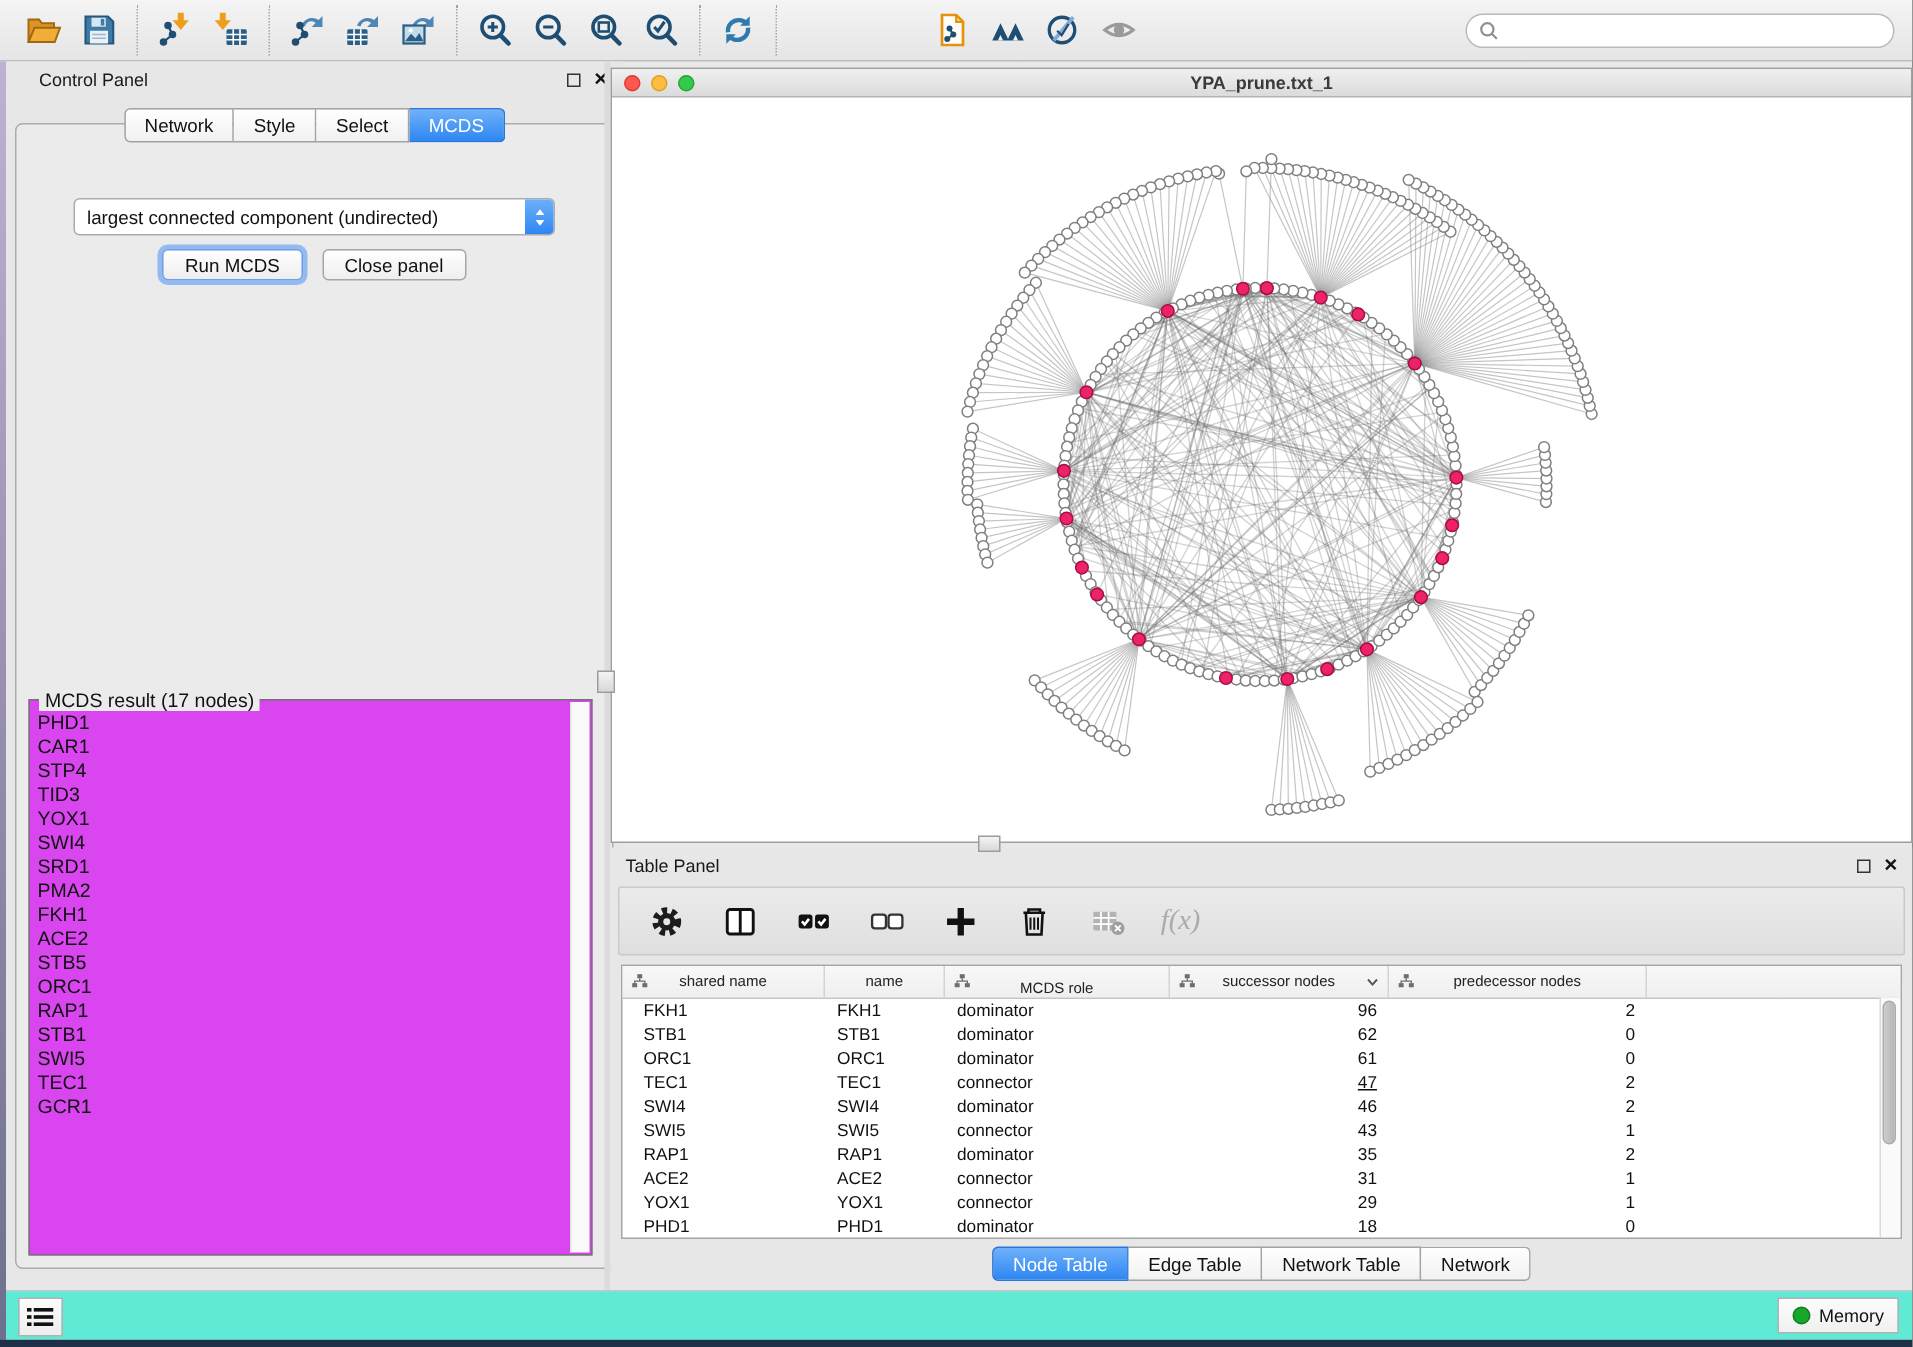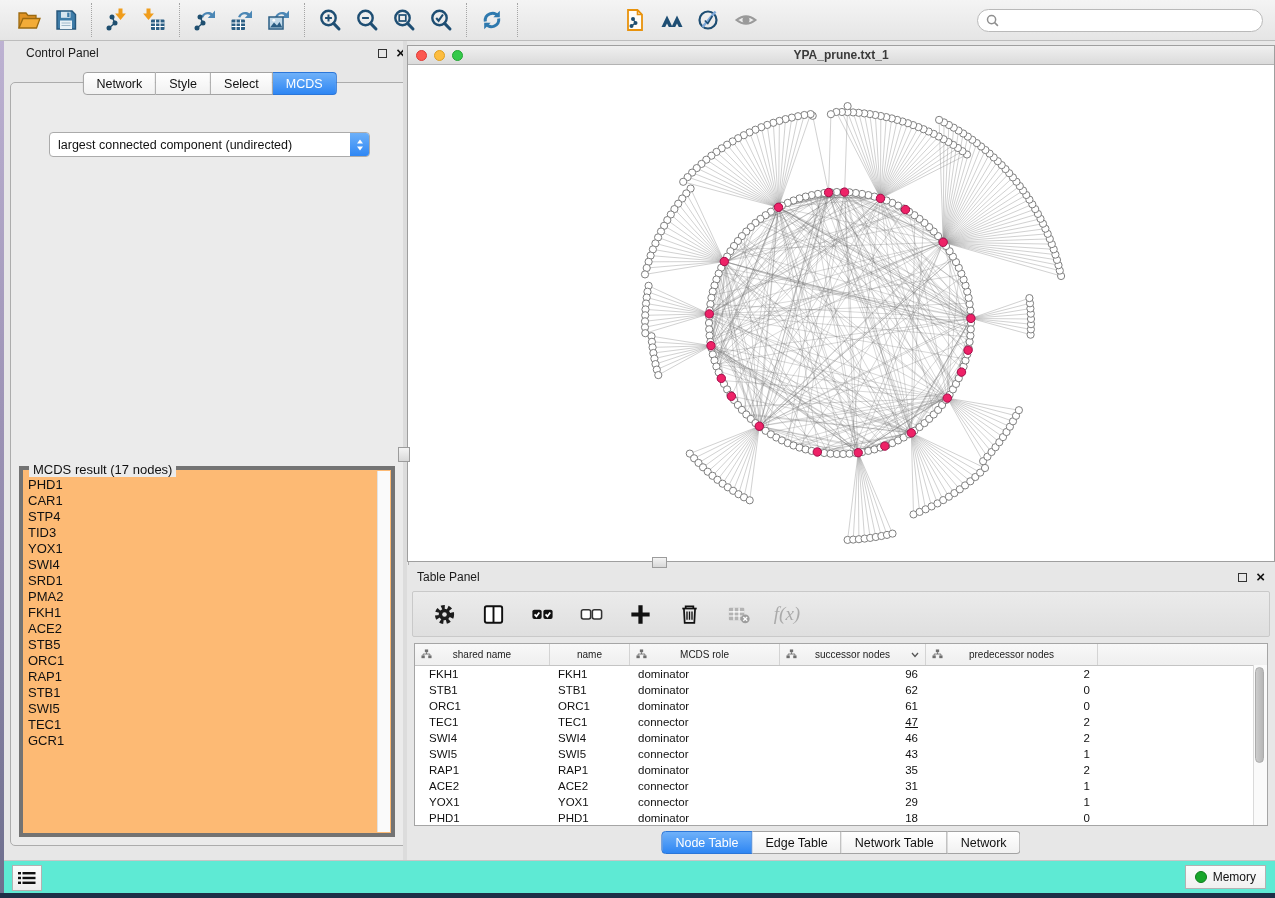--- a/index.html
+++ b/index.html
@@ -44,21 +44,21 @@
   .opt-label{margin-top:30px;text-align:center;font-size:13px;color:#111;}
   .dropdown{position:absolute;left:38px;right:38px;top:49px;height:23px;background:#fff;
     border:1px solid #ABABAB;border-radius:4px;display:flex;align-items:center;cursor:pointer;}
   .dd-value{flex:1;font-size:12.5px;padding-left:8px;color:#111;white-space:nowrap;overflow:hidden;}
   .dd-stepper{width:19px;align-self:stretch;background:linear-gradient(#6CB0F9,#2F87F4);
     border-radius:0 3px 3px 0;display:flex;align-items:center;justify-content:center;}
   .btn-row{position:absolute;top:83px;left:0;right:0;display:flex;justify-content:center;gap:13px;}
   .aqua-btn{height:21px;padding:0 14px;background:linear-gradient(#FFFFFF,#EEEEEE);border:1px solid #A6A6A6;
     border-radius:4px;font-size:12.5px;display:flex;align-items:center;color:#111;cursor:pointer;}
   .aqua-btn.focused{box-shadow:0 0 0 3px rgba(110,165,243,.7);border-color:#6D9EE8;}
-  .result-group{position:absolute;left:8px;right:13px;top:383px;bottom:8px;border:4px solid #737373;background:#fdba74;}
+  .result-group{position:absolute;left:8px;right:13px;top:383px;bottom:8px;border:1px solid #737373;background:#d946ef;}
   .group-title{position:absolute;top:-8px;left:6px;background:#EBEBEB;padding:0 4px;font-size:13px;color:#111;}
   .mcds-list{position:absolute;left:5px;top:7px;right:17px;bottom:2px;font-size:13px;line-height:16px;color:#111;overflow:hidden;}
   .list-item{height:16px;cursor:default;}
   .list-scroll-track{position:absolute;top:1px;bottom:1px;right:1px;width:12px;background:#FAFAFA;border-left:1px solid #E2E2E2;}
   
   .v-splitter{position:absolute;left:403px;top:41px;width:4px;height:819px;background:#DCDCDC;}
   .v-handle{position:absolute;left:398px;top:447px;width:12px;height:15px;z-index:5;cursor:col-resize;
     background:linear-gradient(#F4F4F4,#D8D8D8);border:1px solid #9C9C9C;box-sizing:border-box;}
   .h-handle{position:absolute;left:652px;top:557px;width:15px;height:11px;z-index:5;cursor:row-resize;
     background:linear-gradient(#F4F4F4,#D8D8D8);border:1px solid #9C9C9C;box-sizing:border-box;}
@@ -326,20 +326,24 @@
       </div>
     <div class="cp-body">
       <div class="dropdown">
         <span class="dd-value">largest connected component (undirected)</span>
         <span class="dd-stepper">
           <svg viewBox="0 0 8 12" width="8" height="12">
               <path d="M4 0.5 L7 4.4 H1 Z" fill="#fff"></path>
               <path d="M4 11.5 L1 7.6 h6 Z" fill="#fff"></path>
             </svg>
         </span>
+      </div>
+      <div class="btn-row">
+        <button class="aqua-btn focused">Run MCDS</button>
+        <button class="aqua-btn">Close panel</button>
       </div>
       <div class="result-group">
         <span class="group-title">MCDS result (17 nodes)</span>
         <div class="mcds-list" id="mcds-list">
             <div class="list-item">PHD1</div>
             <div class="list-item">CAR1</div>
             <div class="list-item">STP4</div>
             <div class="list-item">TID3</div>
             <div class="list-item">YOX1</div>
             <div class="list-item">SWI4</div>
@@ -1281,21 +1285,21 @@
                   <rect x="7.9" y="7" width="3.6" height="3"></rect>
                 </g>
                 <path d="M6 3.5 v2 M2.3 7 V5.5 h7.4 V7" fill="none" stroke="#6E6E6E" stroke-width="1"></path>
               </svg>
             </span>
             <span>shared name</span>
           </div>
           <div class="th" style="width: 80px;">
             <span>name</span>
           </div>
-          <div class="th" style="width: 150px;">
+          <div class="th" style="width: 150px; align-items: flex-end;">
             <span class="tree-ic">
               <svg viewBox="0 0 12 12" width="11" height="11">
                 <g fill="#6E6E6E">
                   <rect x="4.2" y="0.5" width="3.6" height="3"></rect>
                   <rect x="0.5" y="7" width="3.6" height="3"></rect>
                   <rect x="7.9" y="7" width="3.6" height="3"></rect>
                 </g>
                 <path d="M6 3.5 v2 M2.3 7 V5.5 h7.4 V7" fill="none" stroke="#6E6E6E" stroke-width="1"></path>
               </svg>
             </span>

